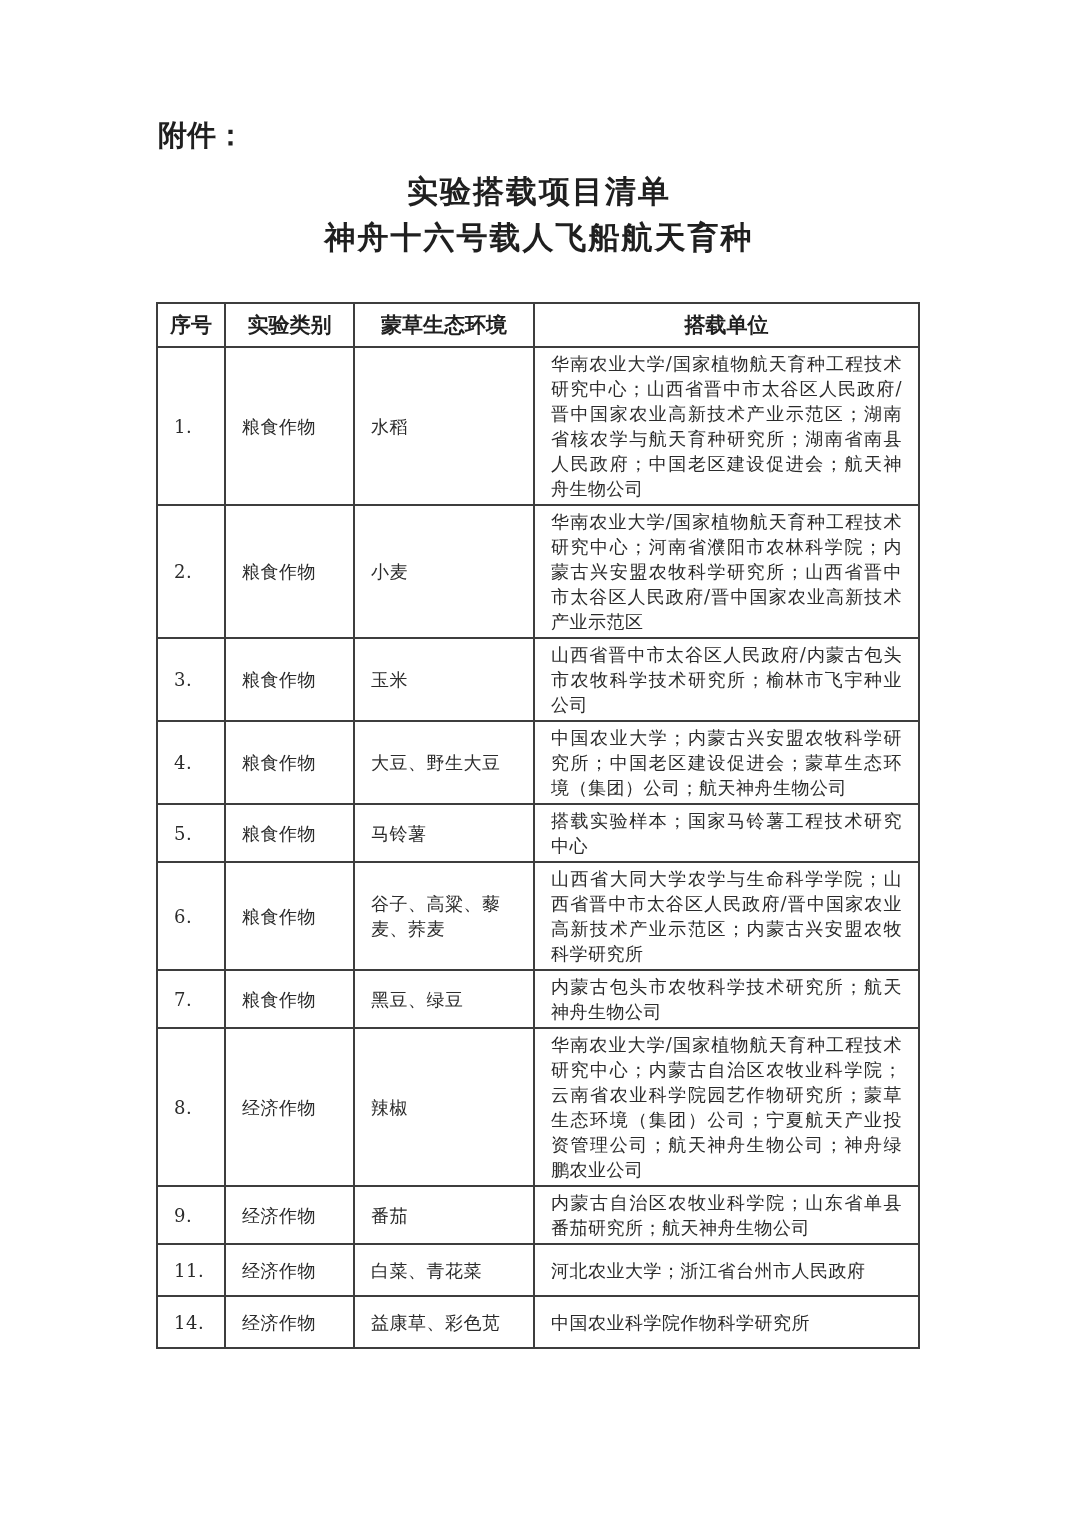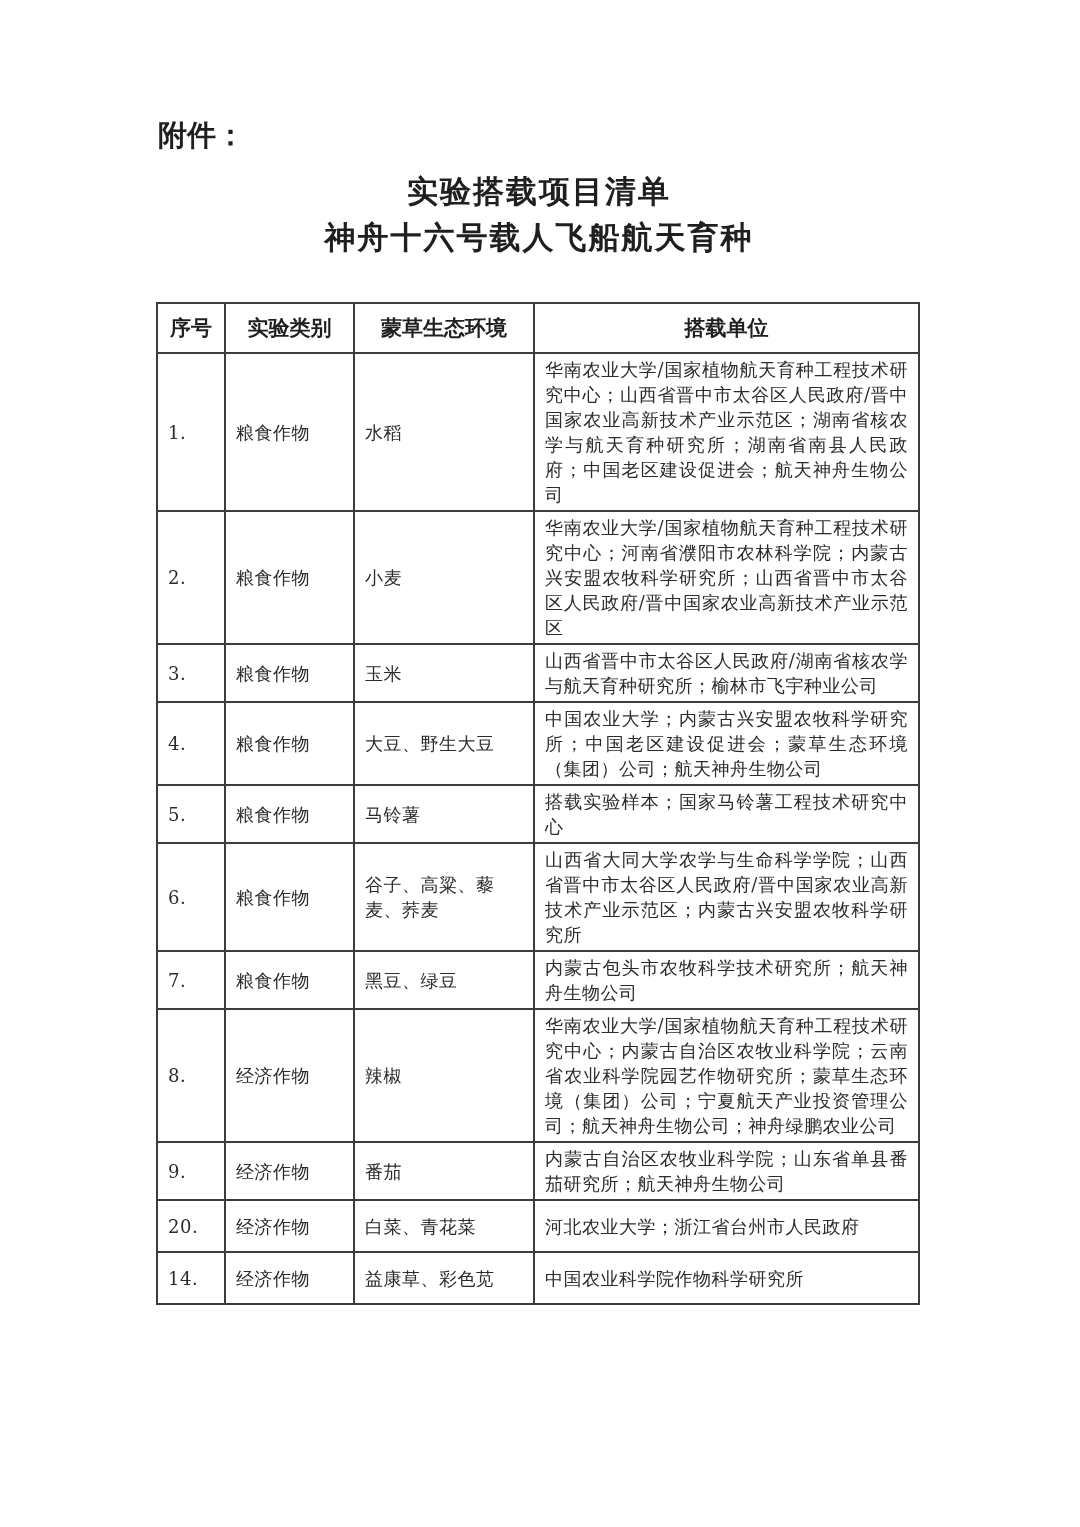--- a/index.html
+++ b/index.html
@@ -49,31 +49,31 @@
   table.payload td {
     border: 2px solid #3d3d3d;
     vertical-align: middle;
     box-sizing: border-box;
   }
   table.payload th {
     font-family: "Liberation Sans", sans-serif;
     font-weight: bold;
     font-size: 21px;
     color: #1f1f1f;
-    height: 50px;
+    height: 44px;
     padding: 4px 6px;
     text-align: center;
   }
   table.payload td {
     font-family: "DejaVu Serif", serif;
     font-size: 18px;
     line-height: 25px;
     color: #2b2b2b;
     height: 52px;
-    padding: 3px 10px;
+    padding: 3px 16px;
     letter-spacing: 0.5px;
   }
   td.c-no {
     font-family: "Liberation Sans", sans-serif;
     font-size: 19px;
     padding-left: 12px;
     text-align: left;
   }
   td.c-cat {
     padding-left: 14px;
@@ -129,21 +129,21 @@
       <tr>
         <td class="c-no">2.</td>
         <td class="c-cat">粮食作物</td>
         <td class="c-sample">小麦</td>
         <td class="c-units">华南农业大学/国家植物航天育种工程技术研究中心；河南省濮阳市农林科学院；内蒙古兴安盟农牧科学研究所；山西省晋中市太谷区人民政府/晋中国家农业高新技术产业示范区</td>
       </tr>
       <tr>
         <td class="c-no">3.</td>
         <td class="c-cat">粮食作物</td>
         <td class="c-sample">玉米</td>
-        <td class="c-units">山西省晋中市太谷区人民政府/湖南省核农学与航天育种研究所；榆林市飞宇种业公司</td>
+        <td class="c-units">山西省晋中市太谷区人民政府/内蒙古包头市农牧科学技术研究所；榆林市飞宇种业公司</td>
       </tr>
       <tr>
         <td class="c-no">4.</td>
         <td class="c-cat">粮食作物</td>
         <td class="c-sample">大豆、野生大豆</td>
         <td class="c-units">中国农业大学；内蒙古兴安盟农牧科学研究所；中国老区建设促进会；蒙草生态环境（集团）公司；航天神舟生物公司</td>
       </tr>
       <tr>
         <td class="c-no">5.</td>
         <td class="c-cat">粮食作物</td>
@@ -168,21 +168,21 @@
         <td class="c-sample">辣椒</td>
         <td class="c-units">华南农业大学/国家植物航天育种工程技术研究中心；内蒙古自治区农牧业科学院；云南省农业科学院园艺作物研究所；蒙草生态环境（集团）公司；宁夏航天产业投资管理公司；航天神舟生物公司；神舟绿鹏农业公司</td>
       </tr>
       <tr>
         <td class="c-no">9.</td>
         <td class="c-cat">经济作物</td>
         <td class="c-sample">番茄</td>
         <td class="c-units">内蒙古自治区农牧业科学院；山东省单县番茄研究所；航天神舟生物公司</td>
       </tr>
       <tr>
-        <td class="c-no">20.</td>
+        <td class="c-no">11.</td>
         <td class="c-cat">经济作物</td>
         <td class="c-sample">白菜、青花菜</td>
         <td class="c-units">河北农业大学；浙江省台州市人民政府</td>
       </tr>
       <tr>
         <td class="c-no">14.</td>
         <td class="c-cat">经济作物</td>
         <td class="c-sample">益康草、彩色苋</td>
         <td class="c-units">中国农业科学院作物科学研究所</td>
       </tr>

